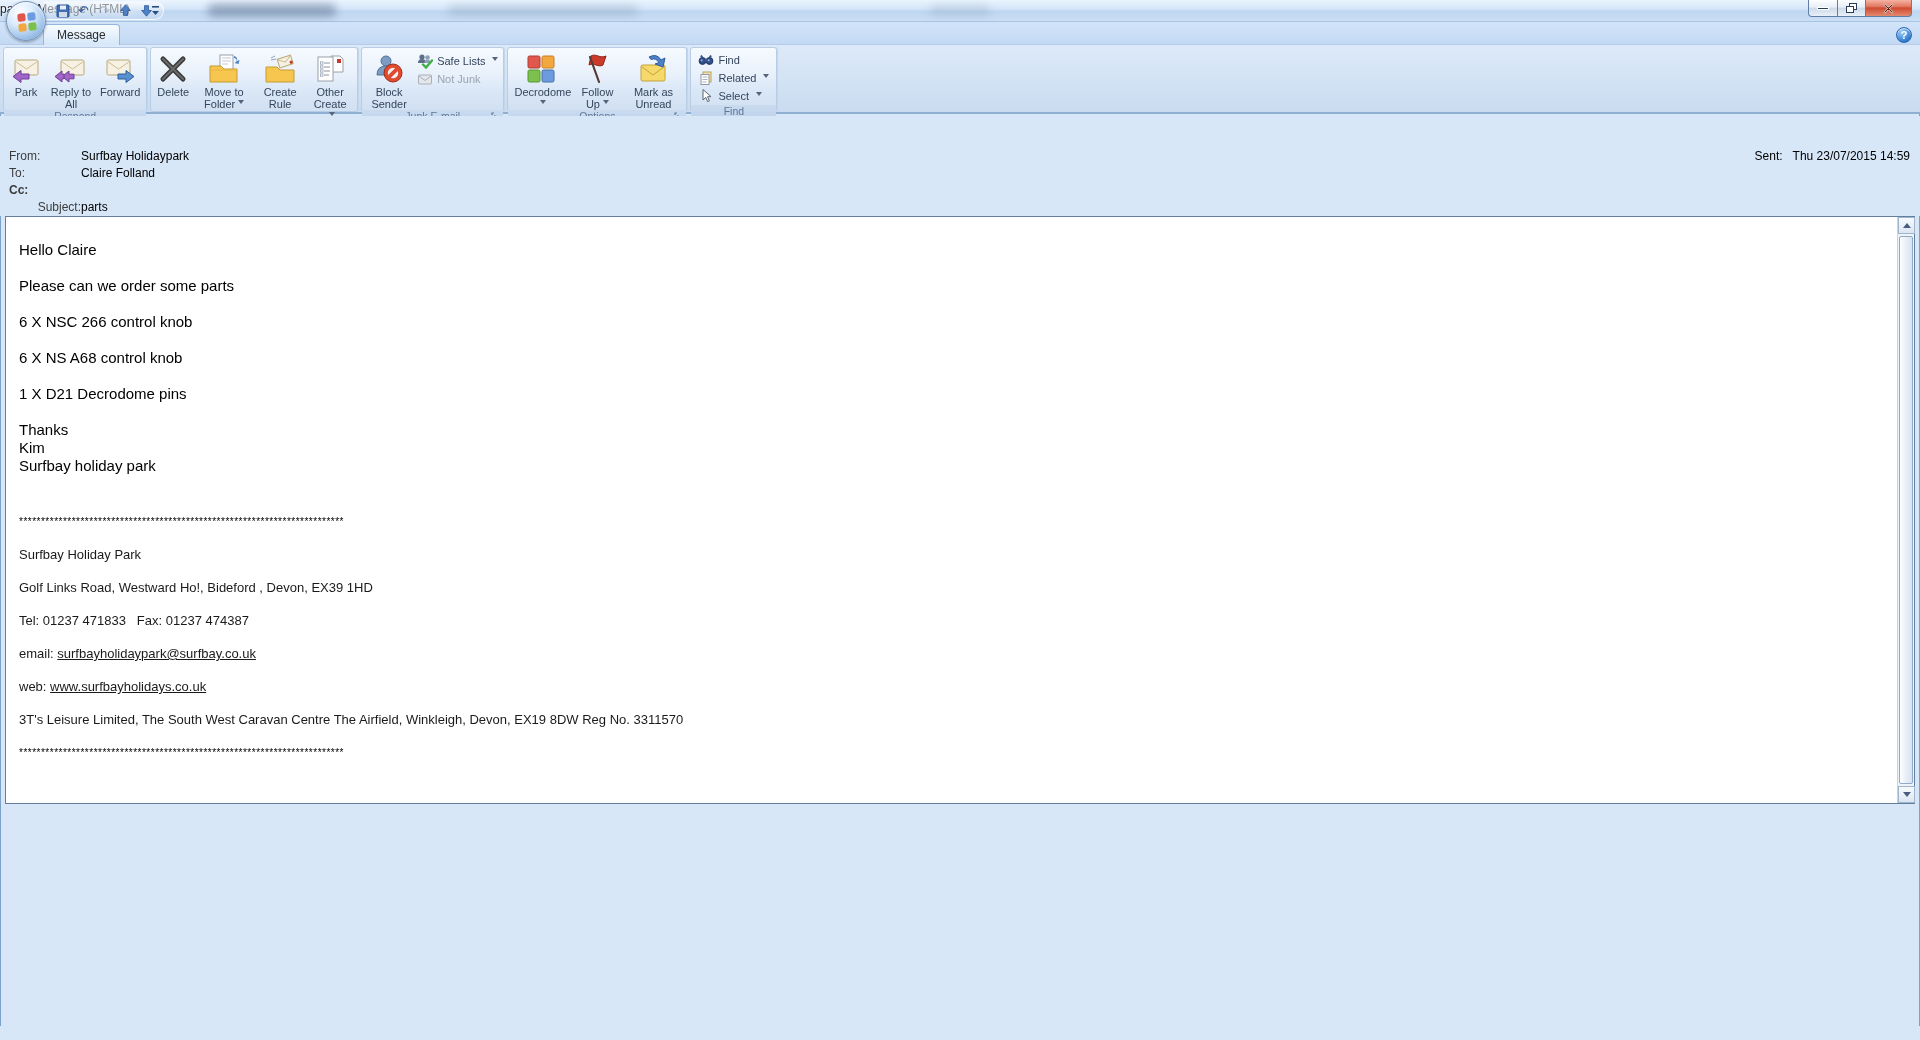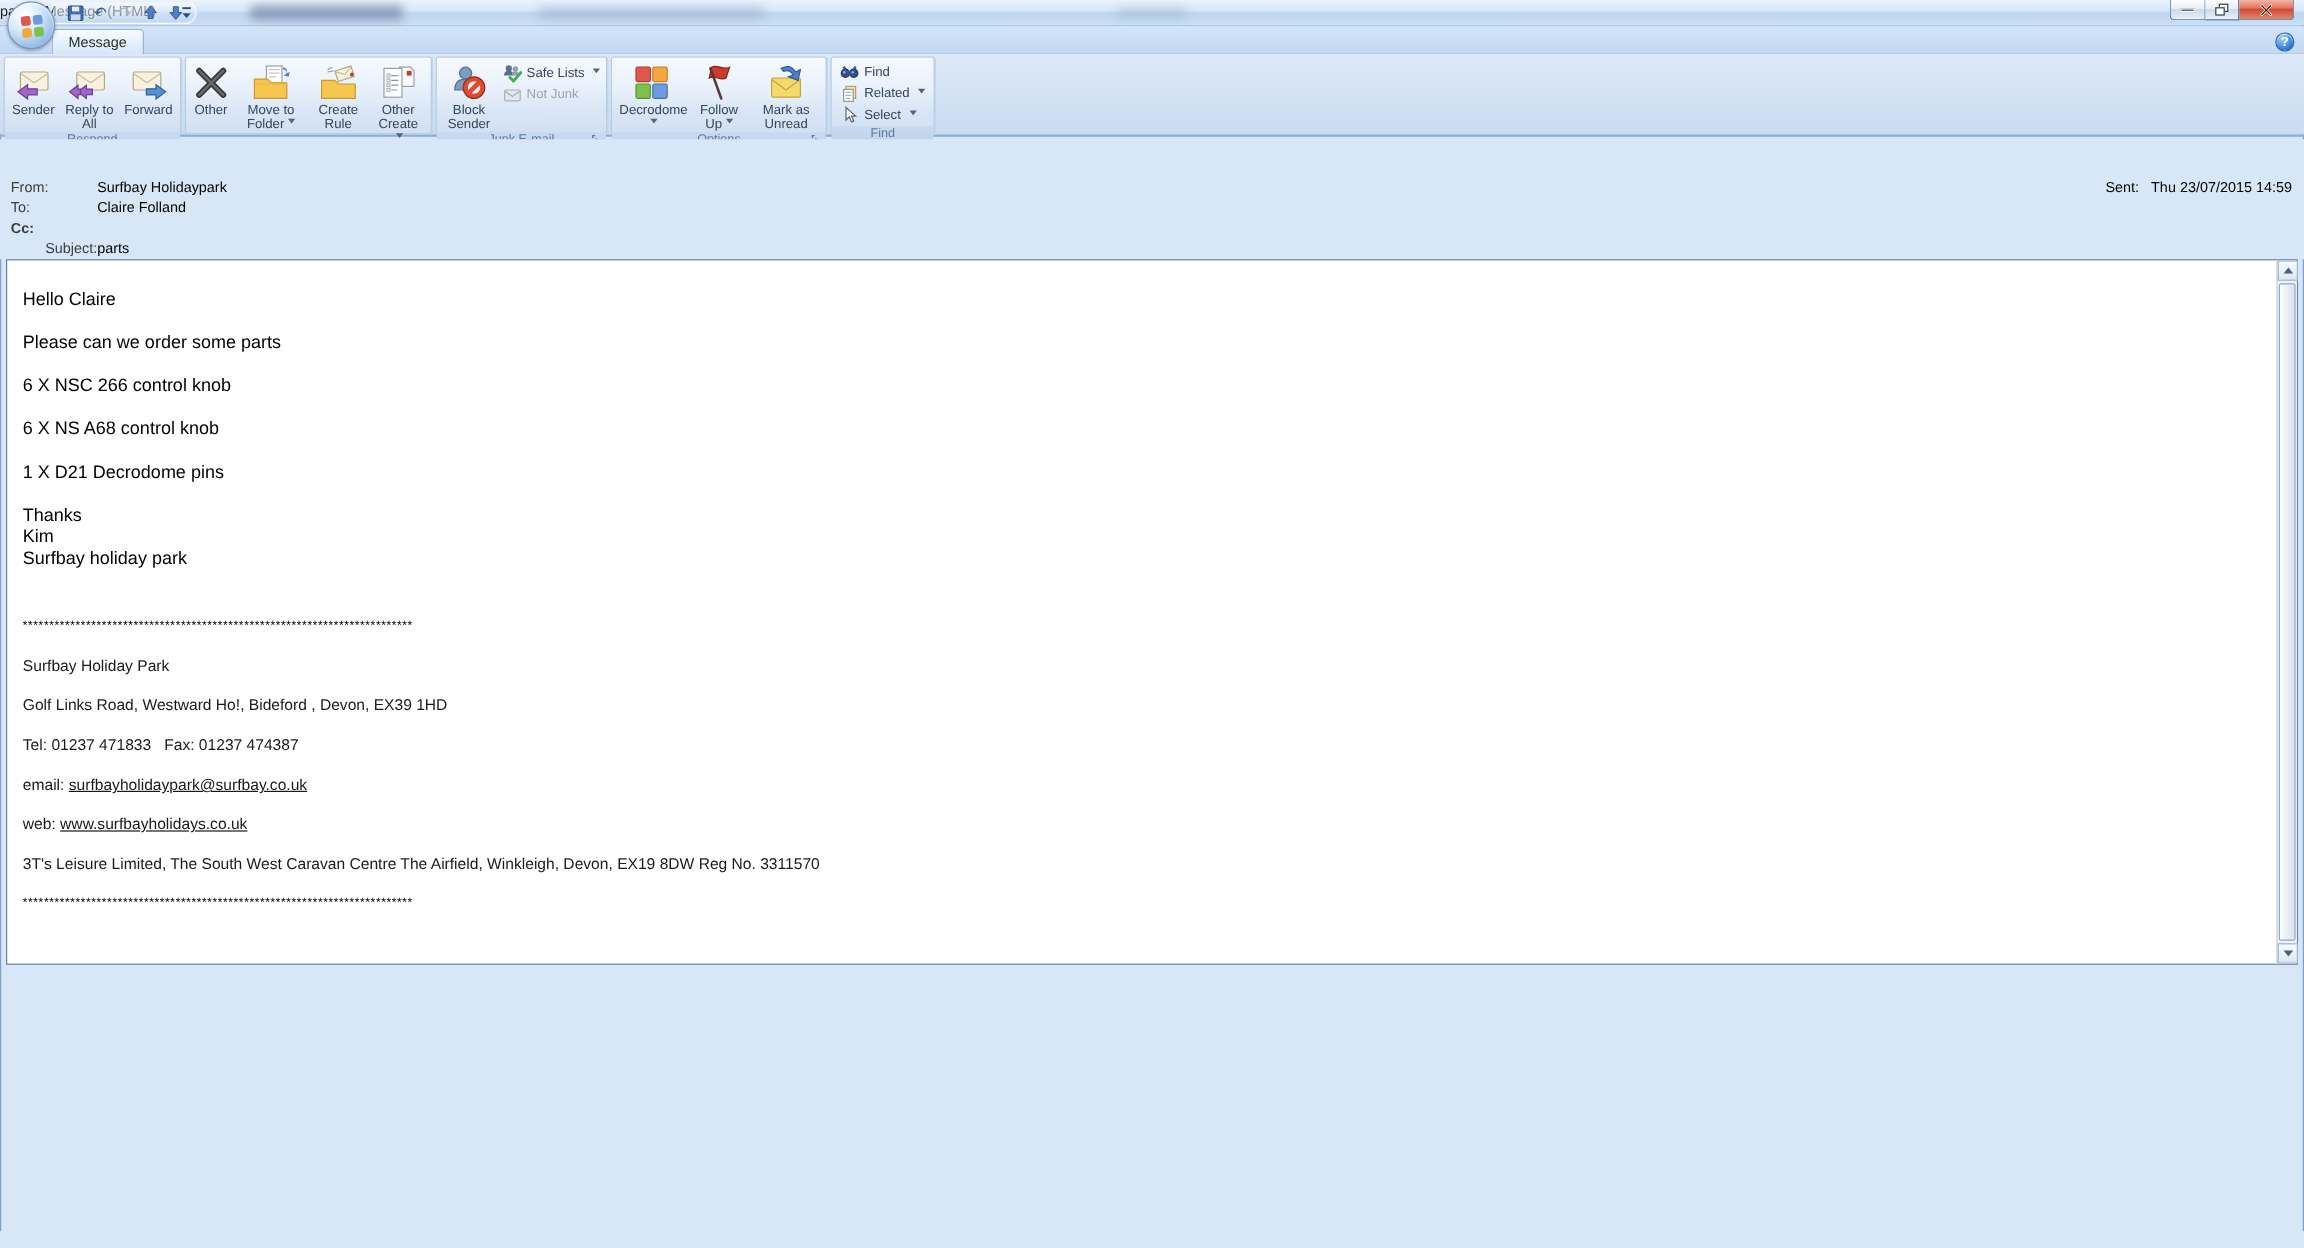--- a/index.html
+++ b/index.html
@@ -207,21 +207,21 @@
     <div class="rgroup">
       <div class="rgroup-body">
         <div class="rbtn w40">
           <span class="ricon">
             <svg width="32" height="32" viewBox="0 0 32 32">
                 <rect x="5" y="7" width="23" height="15" rx="1.5" fill="#f6f1e2" stroke="#b9a877"></rect>
                 <path d="M5.5 8.5 L16.5 16 L27.5 8.5" fill="none" stroke="#cbbd92"></path>
                 <path d="M3 23.5 L11 17.5 V21 H19 V26 H11 V29.5 Z" fill="#a265c8" stroke="#6e3d96"></path>
               </svg>
           </span>
-          <span class="rlabel">Sender</span>
+          <span class="rlabel">Park</span>
         </div>
         <div class="rbtn w40">
           <span class="ricon">
             <svg width="34" height="32" viewBox="0 0 34 32">
                 <rect x="7" y="7" width="23" height="15" rx="1.5" fill="#f6f1e2" stroke="#b9a877"></rect>
                 <path d="M7.5 8.5 L18.5 16 L29.5 8.5" fill="none" stroke="#cbbd92"></path>
                 <path d="M8 23.5 L15 18 V21.2 H20 V25.8 H15 V29 Z" fill="#a265c8" stroke="#6e3d96"></path>
                 <path d="M1 23.5 L8 18 V21.2 H10 V25.8 H8 V29 Z" fill="#a265c8" stroke="#6e3d96"></path>
               </svg>
           </span>
@@ -243,21 +243,21 @@
 
     <div class="rgroup">
       <div class="rgroup-body">
         <div class="rbtn">
           <span class="ricon">
             <svg width="30" height="30" viewBox="0 0 30 30">
                 <path d="M5 5 L25 25 M25 5 L5 25" stroke="#3a3a3a" stroke-width="5" stroke-linecap="round"></path>
                 <path d="M5 5 L25 25 M25 5 L5 25" stroke="#6b6b6b" stroke-width="2" stroke-linecap="round"></path>
               </svg>
           </span>
-          <span class="rlabel">Other</span>
+          <span class="rlabel">Delete</span>
         </div>
         <div class="rbtn">
           <span class="ricon">
             <svg width="34" height="32" viewBox="0 0 34 32">
                 <rect x="13" y="2" width="13" height="15" fill="#fff" stroke="#9aa0a8"></rect>
                 <path d="M15 5 h9 M15 8 h9 M15 11 h6" stroke="#c3c9d0"></path>
                 <path d="M27 3 q4 1 3 5 l2.5 -1 l-1 4 l-4 -1 l2 -1.5 q1 -3 -2.5 -3.5 Z" fill="#4f81c7"></path>
                 <path d="M3 13 h11 l3 3 h13 v13 h-27 Z" fill="#f6c64f" stroke="#c49a33"></path>
                 <path d="M3 17 h27" stroke="#e8b53e"></path>
               </svg>

